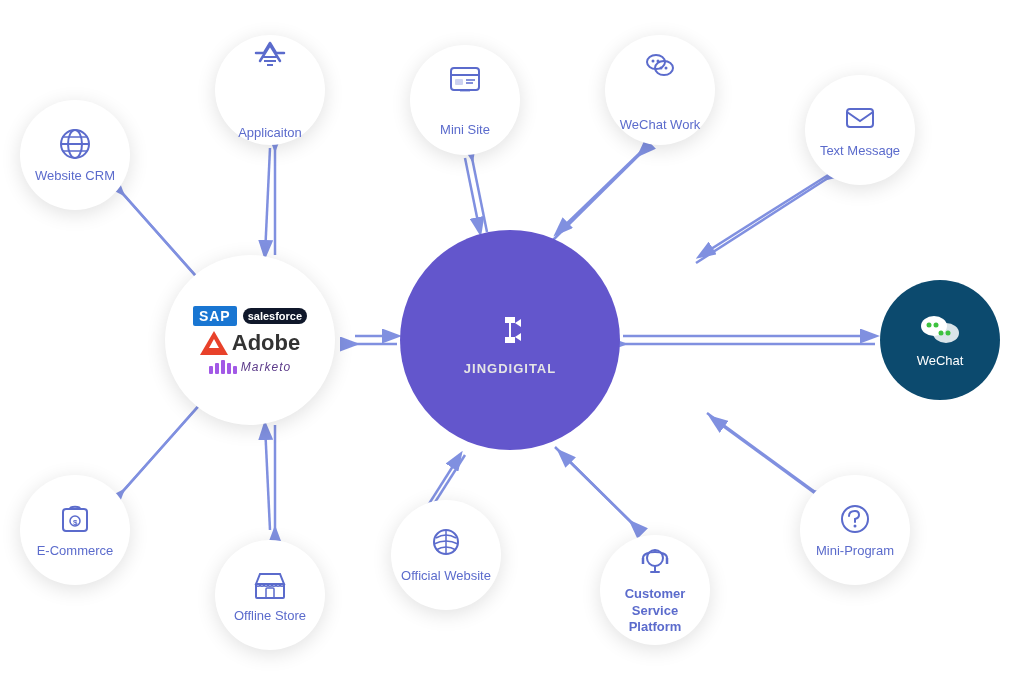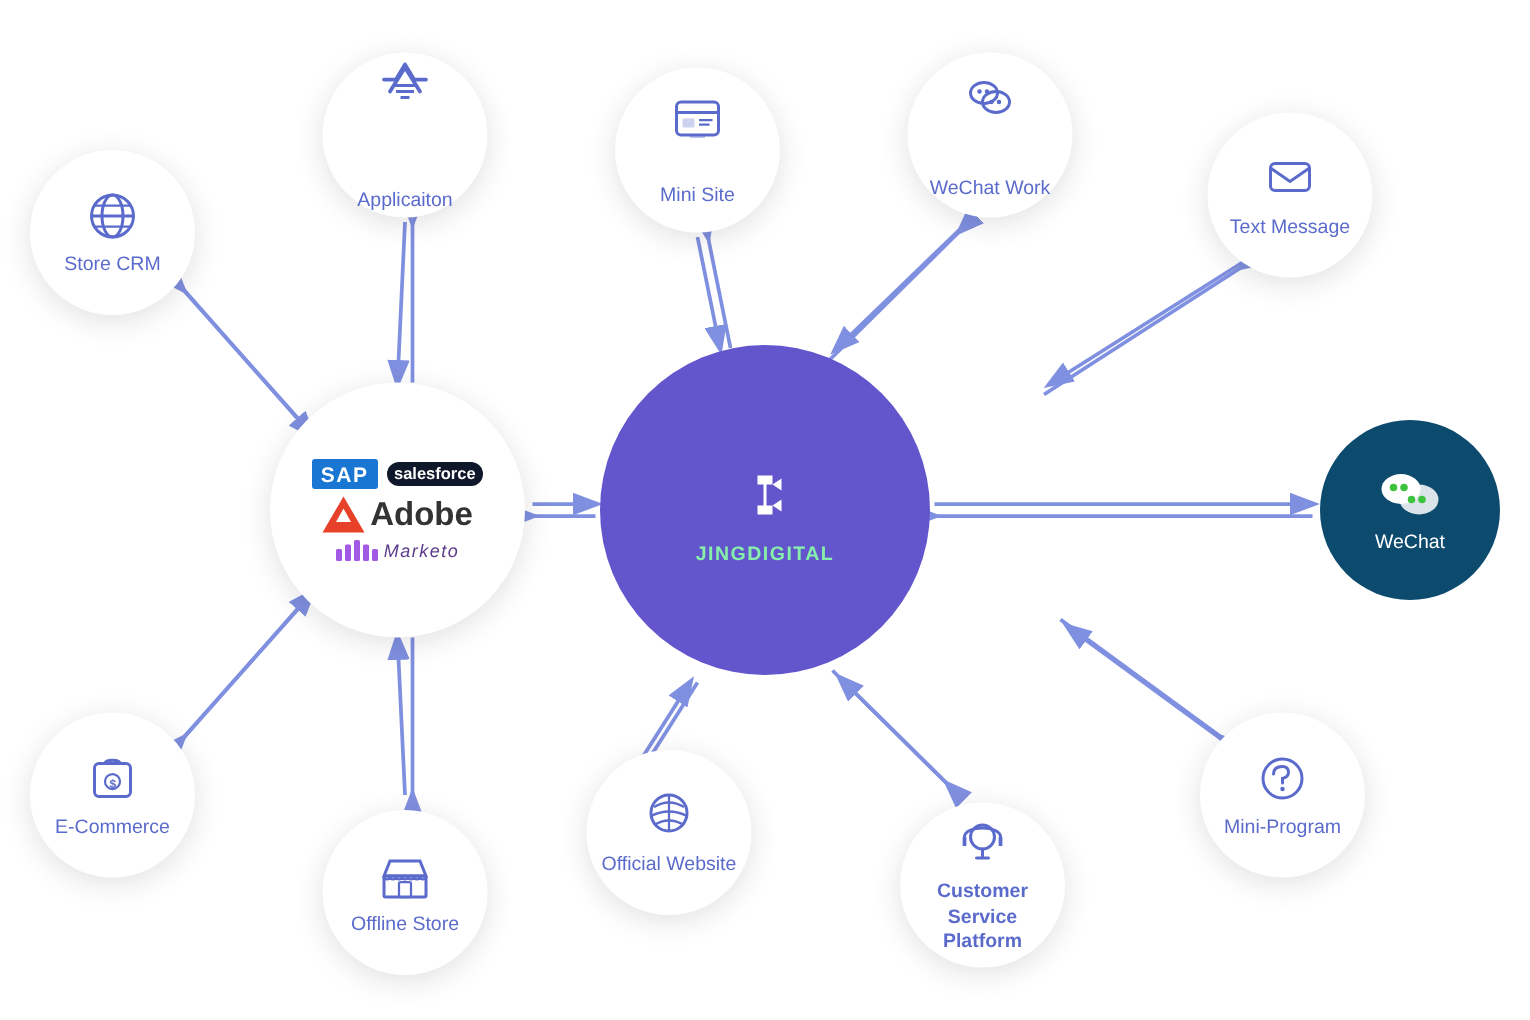--- a/index.html
+++ b/index.html
@@ -137,21 +137,21 @@
       align-items: flex-end;
       margin-right: 4px;
     }
     .marketo-bars span {
       background: #a259e6;
       width: 4px;
       border-radius: 1px;
     }
     
     .jing-logo {
-      color: #86efac;
+      color: #e5e5e5;
       font-size: 13px;
       font-weight: bold;
       letter-spacing: 1px;
       margin-top: 6px;
     }
     .jing-icon {
       width: 50px;
       height: 50px;
     }
   </style>
@@ -212,21 +212,21 @@
     <svg class="jing-icon" viewBox="0 0 50 50">
       <polygon points="25,8 38,20 38,35 25,43 12,35 12,20" fill="none" stroke="rgba(255,255,255,0.5)" stroke-width="0"></polygon>
 
       <path d="M20,12 L30,12 L30,18 L26,18 L26,32 L30,32 L30,38 L20,38 L20,32 L24,32 L24,18 L20,18 Z" fill="white"></path>
       <path d="M30,18 L36,14 L36,22 Z" fill="white"></path>
       <path d="M30,32 L36,28 L36,36 Z" fill="white"></path>
     </svg>
     <div class="jing-logo">JINGDIGITAL</div>
   </div>
 
-  <div class="node node-crm" style="left:265px;top:340px;">
+  <div class="node node-crm" style="left:250px;top:340px;">
     <div class="crm-logos">
       <div class="row1">
         <span class="sap-logo">SAP</span>
         <span class="salesforce-logo">salesforce</span>
       </div>
       <div class="adobe-logo">
         <div class="adobe-triangle"></div>
         <span style="font-size:22px;font-weight:900;color:#333;">Adobe</span>
       </div>
       <div style="display:flex;align-items:center;">
@@ -256,21 +256,21 @@
   </div>
 
   <div class="node node-sm" style="left:75px;top:155px;">
     <svg width="36" height="36" viewBox="0 0 36 36">
       <circle cx="18" cy="18" r="14" fill="none" stroke="#5b6bcc" stroke-width="2"></circle>
       <ellipse cx="18" cy="18" rx="7" ry="14" fill="none" stroke="#5b6bcc" stroke-width="2"></ellipse>
       <line x1="4" y1="18" x2="32" y2="18" stroke="#5b6bcc" stroke-width="2"></line>
       <line x1="6" y1="11" x2="30" y2="11" stroke="#5b6bcc" stroke-width="1.5"></line>
       <line x1="6" y1="25" x2="30" y2="25" stroke="#5b6bcc" stroke-width="1.5"></line>
     </svg>
-    <div class="node-label">Store CRM</div>
+    <div class="node-label">Website CRM</div>
   </div>
 
   <div class="node node-sm" style="left:270px;top:90px;gap:44px;">
     <svg width="36" height="36" viewBox="0 0 36 36">
 
       <path d="M18,4 L24,14 L32,14 M18,4 L12,14 L4,14" stroke="#5b6bcc" stroke-width="2.5" fill="none" stroke-linecap="round"></path>
       <path d="M8,22 L18,6 L28,22" stroke="#5b6bcc" stroke-width="2.5" fill="none" stroke-linecap="round" stroke-linejoin="round"></path>
       <line x1="10" y1="18" x2="26" y2="18" stroke="#5b6bcc" stroke-width="2"></line>
       <line x1="12" y1="22" x2="24" y2="22" stroke="#5b6bcc" stroke-width="2"></line>
       <line x1="15" y1="26" x2="21" y2="26" stroke="#5b6bcc" stroke-width="2"></line>

